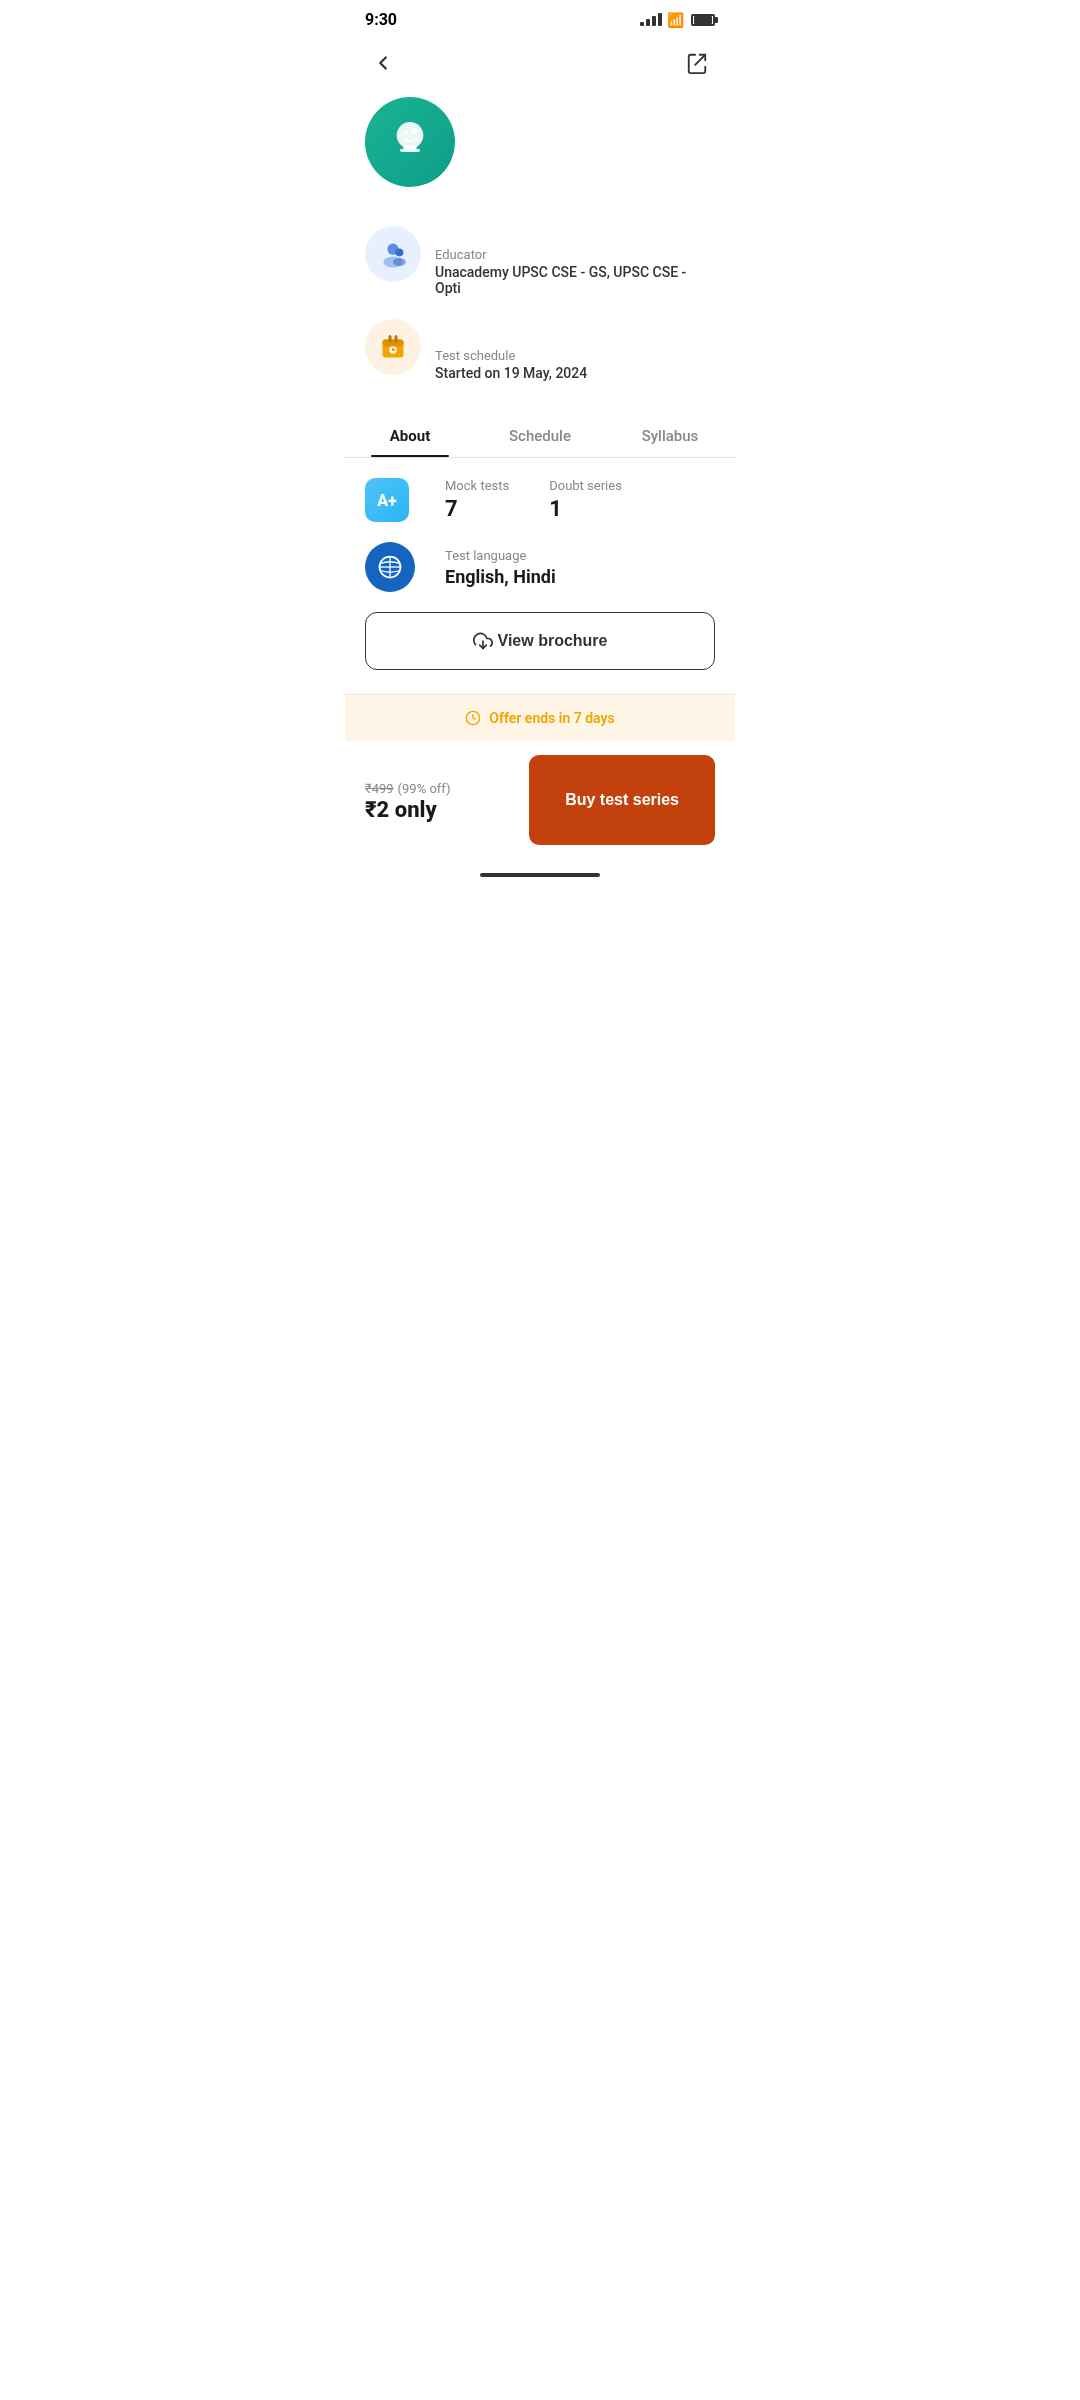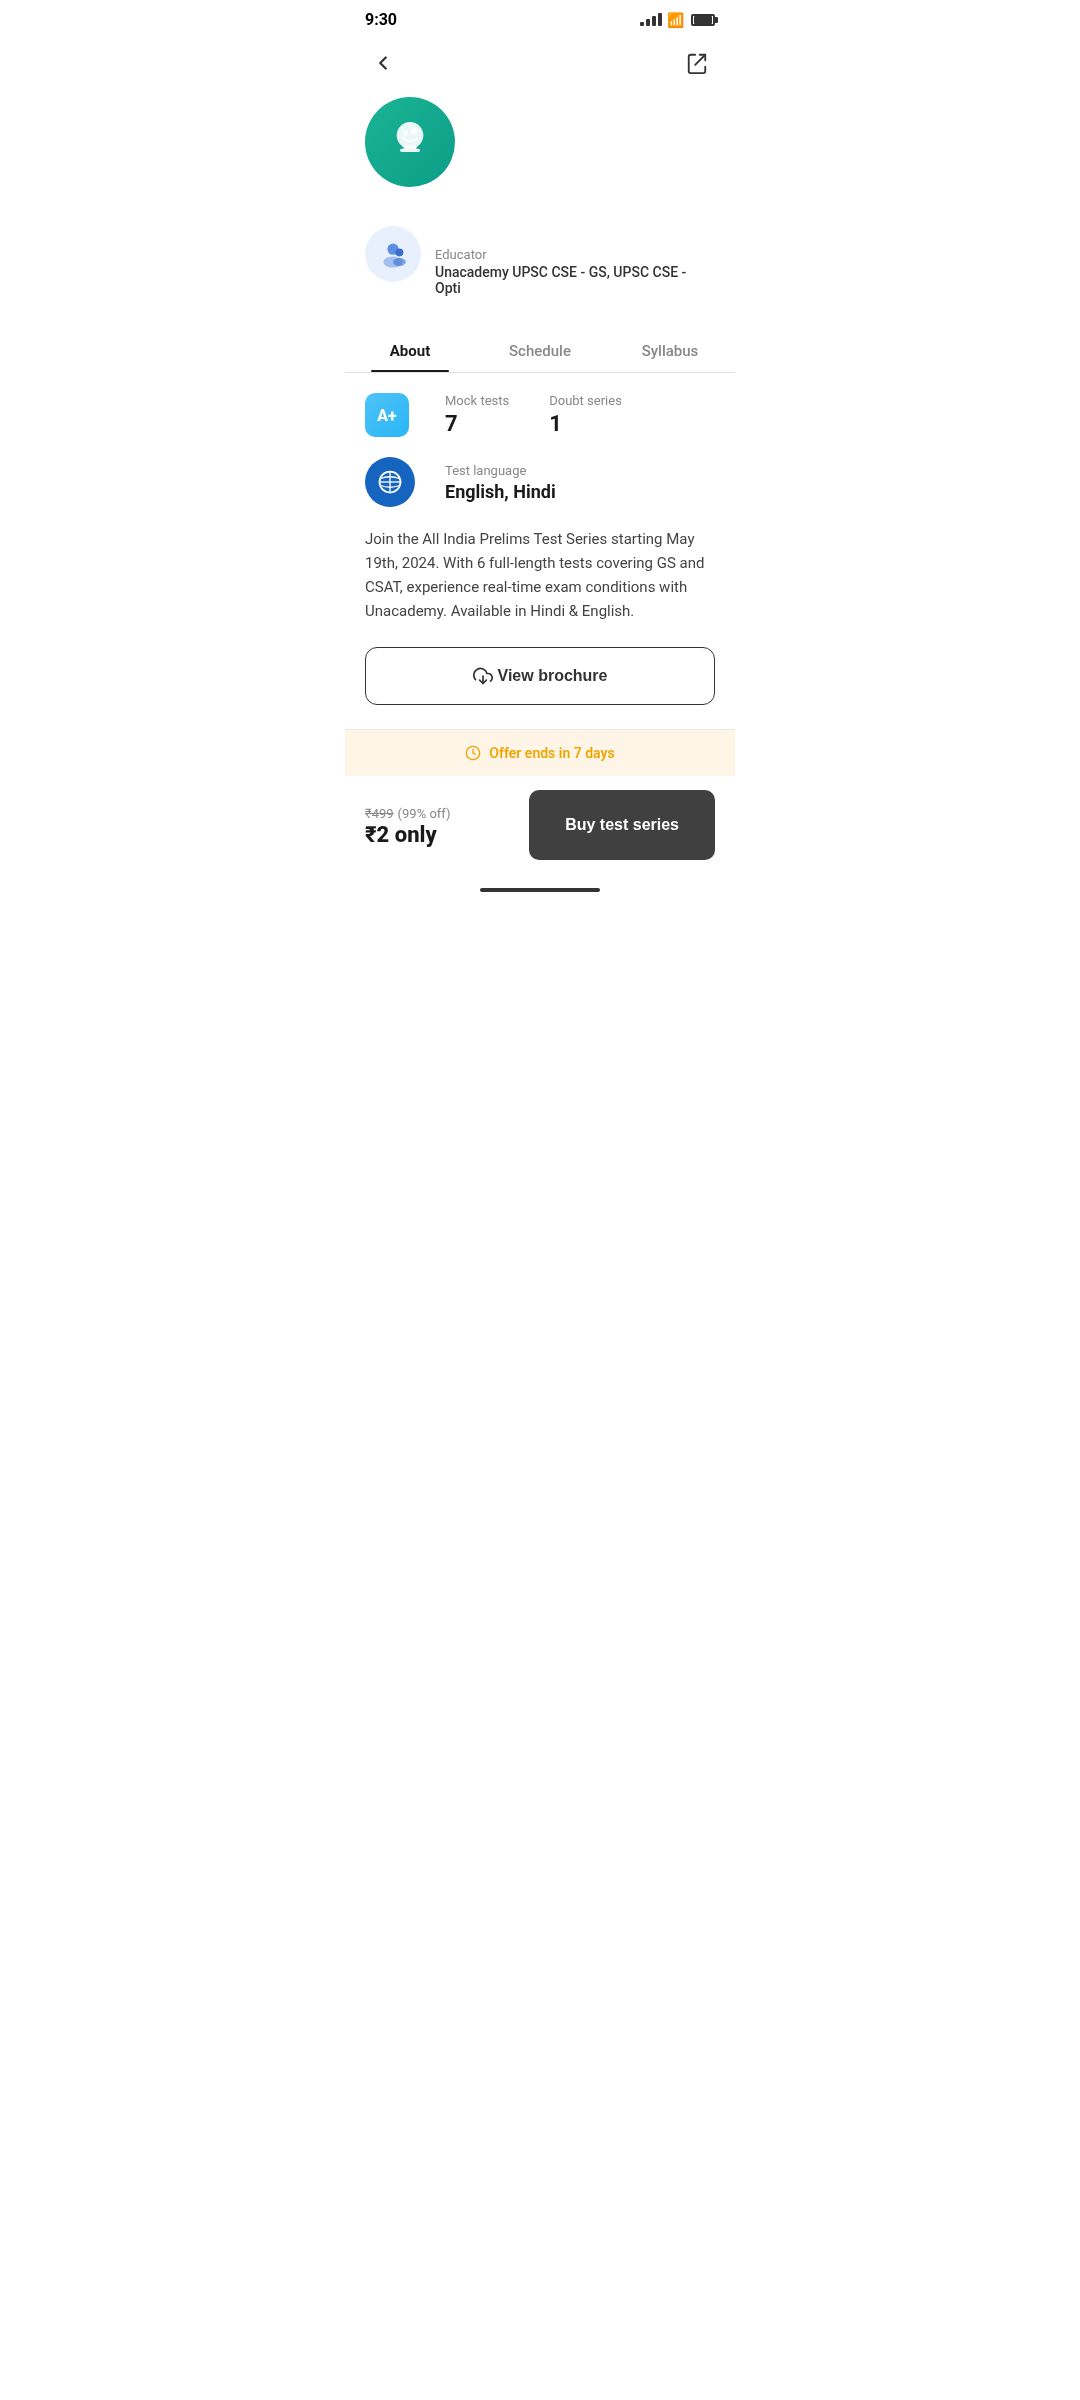--- a/index.html
+++ b/index.html
@@ -237,25 +237,25 @@
       color: #888;
       text-decoration: line-through;
     }
     .discount-label { font-size: 13px; color: #888; }
     .final-price {
       font-size: 22px;
       font-weight: 800;
       color: #1a1a1a;
     }
     .buy-btn {
-      background: #404040;
+      background: #c2410c;
       color: white;
       border: none;
       border-radius: 10px;
-      padding: 26px 36px;
+      padding: 36px 36px;
       font-size: 16px;
       font-weight: 700;
       cursor: pointer;
     }
 
     
     .bottom-indicator {
       display: flex;
       justify-content: center;
       padding: 8px 0 4px;
@@ -367,20 +367,37 @@
         <circle cx="28" cy="18" r="5" fill="#3b6dcc"></circle>
         <ellipse cx="28" cy="30" rx="8" ry="5" fill="#3b6dcc" opacity="0.6"></ellipse>
       </svg>
     </div>
     <div>
       <div class="info-text-label">Educator</div>
       <div class="info-text-value">Unacademy UPSC CSE - GS, UPSC CSE - Opti</div>
     </div>
   </div>
 
+  <div class="info-row">
+    <div class="info-icon-circle orange-light">
+      <svg width="30" height="30" viewBox="0 0 40 40" fill="none">
+        <rect x="6" y="10" width="28" height="24" rx="4" fill="#f0a500"></rect>
+        <rect x="6" y="10" width="28" height="9" rx="4" fill="#e09000"></rect>
+        <rect x="14" y="4" width="4" height="10" rx="2" fill="#c07800"></rect>
+        <rect x="22" y="4" width="4" height="10" rx="2" fill="#c07800"></rect>
+        <circle cx="20" cy="24" r="5" fill="white" opacity="0.9"></circle>
+        <rect x="19" y="21" width="2" height="4" rx="1" fill="#e09000"></rect>
+        <rect x="19" y="23" width="4" height="2" rx="1" fill="#e09000"></rect>
+      </svg>
+    </div>
+    <div>
+      <div class="info-text-label">Test schedule</div>
+      <div class="info-text-value">Started on 19 May, 2024</div>
+    </div>
+  </div>
 </div>
 
 <div class="tabs-section">
   <div class="tab-item active">
     <span>About</span>
   </div>
   <div class="tab-item">
     <span>Schedule</span>
   </div>
   <div class="tab-item">
@@ -415,21 +432,20 @@
         <path d="M5 20 Q16 24 27 20" stroke="white" stroke-width="1.5" fill="none"></path>
         <line x1="4" y1="16" x2="28" y2="16" stroke="white" stroke-width="1.5"></line>
       </svg>
     </div>
     <div>
       <div class="lang-label">Test language</div>
       <div class="lang-value">English, Hindi</div>
     </div>
   </div>
 
-  <div class="description-text">Join the All India Prelims Test Series starting May 19th, 2024. With 6 full-length tests covering GS and CSAT, experience real-time exam conditions with Unacademy. Available in Hindi &amp; English.</div>
 
   <button class="brochure-btn">
     <svg width="20" height="20" viewBox="0 0 24 24" fill="none" stroke="#333" stroke-width="2" stroke-linecap="round" stroke-linejoin="round">
       <polyline points="8 17 12 21 16 17"></polyline>
       <line x1="12" y1="12" x2="12" y2="21"></line>
       <path d="M20.88 18.09A5 5 0 0 0 18 9h-1.26A8 8 0 1 0 3 16.29"></path>
     </svg>
     <span>View brochure</span>
   </button>
 

